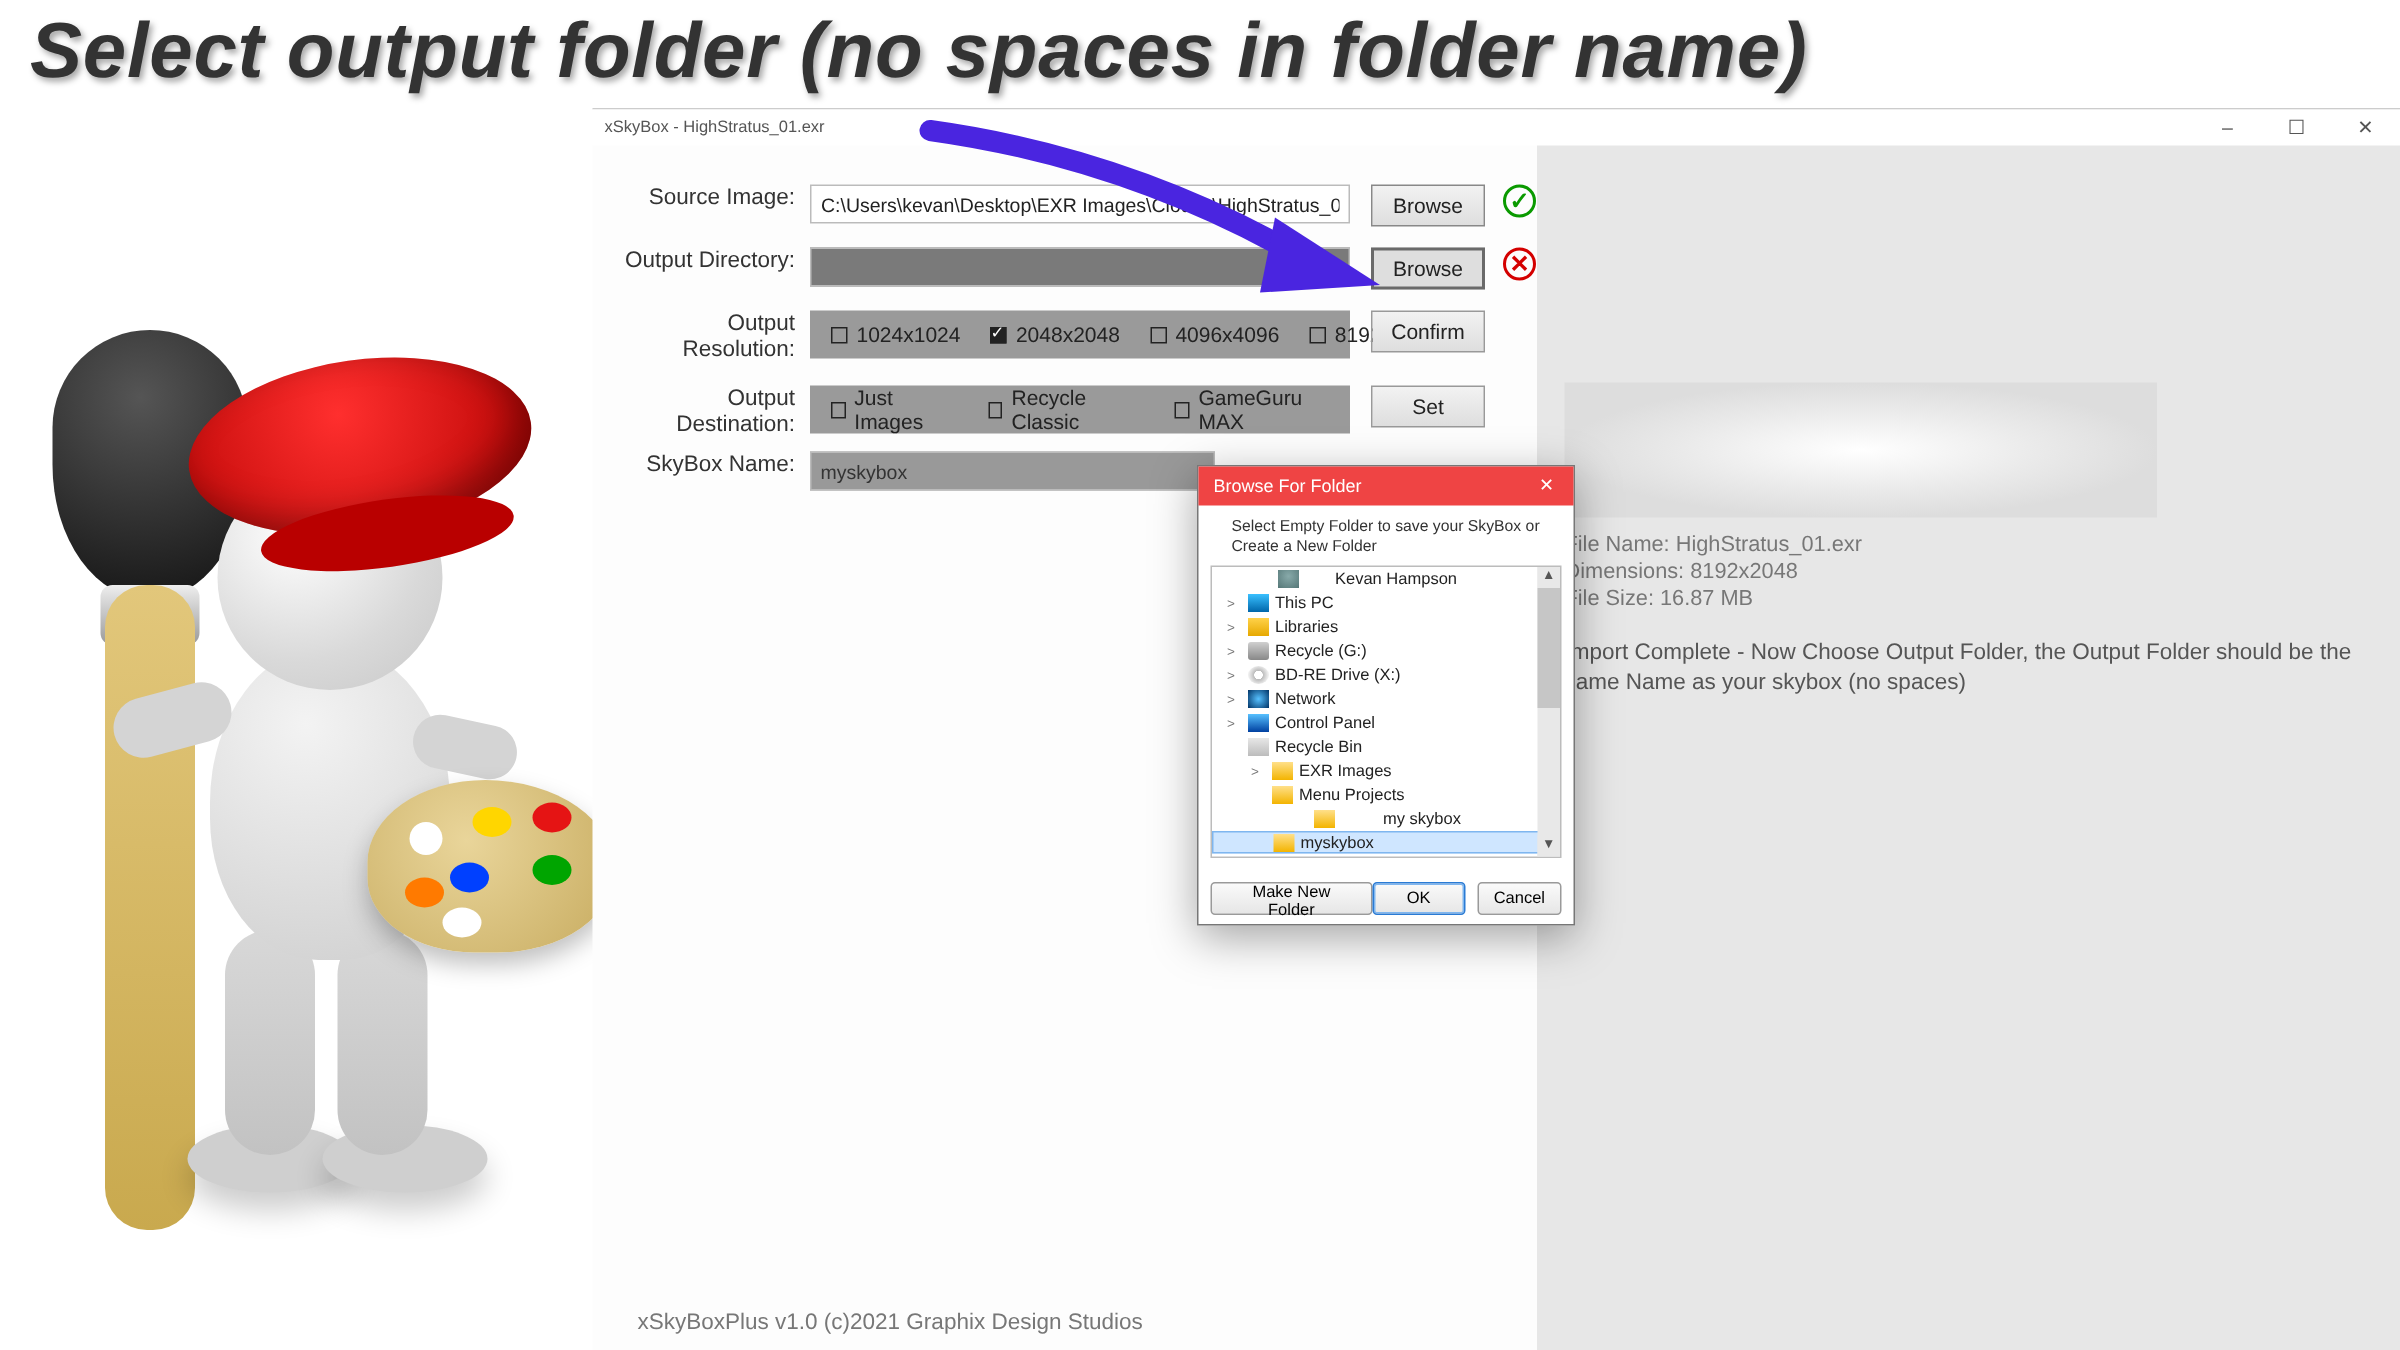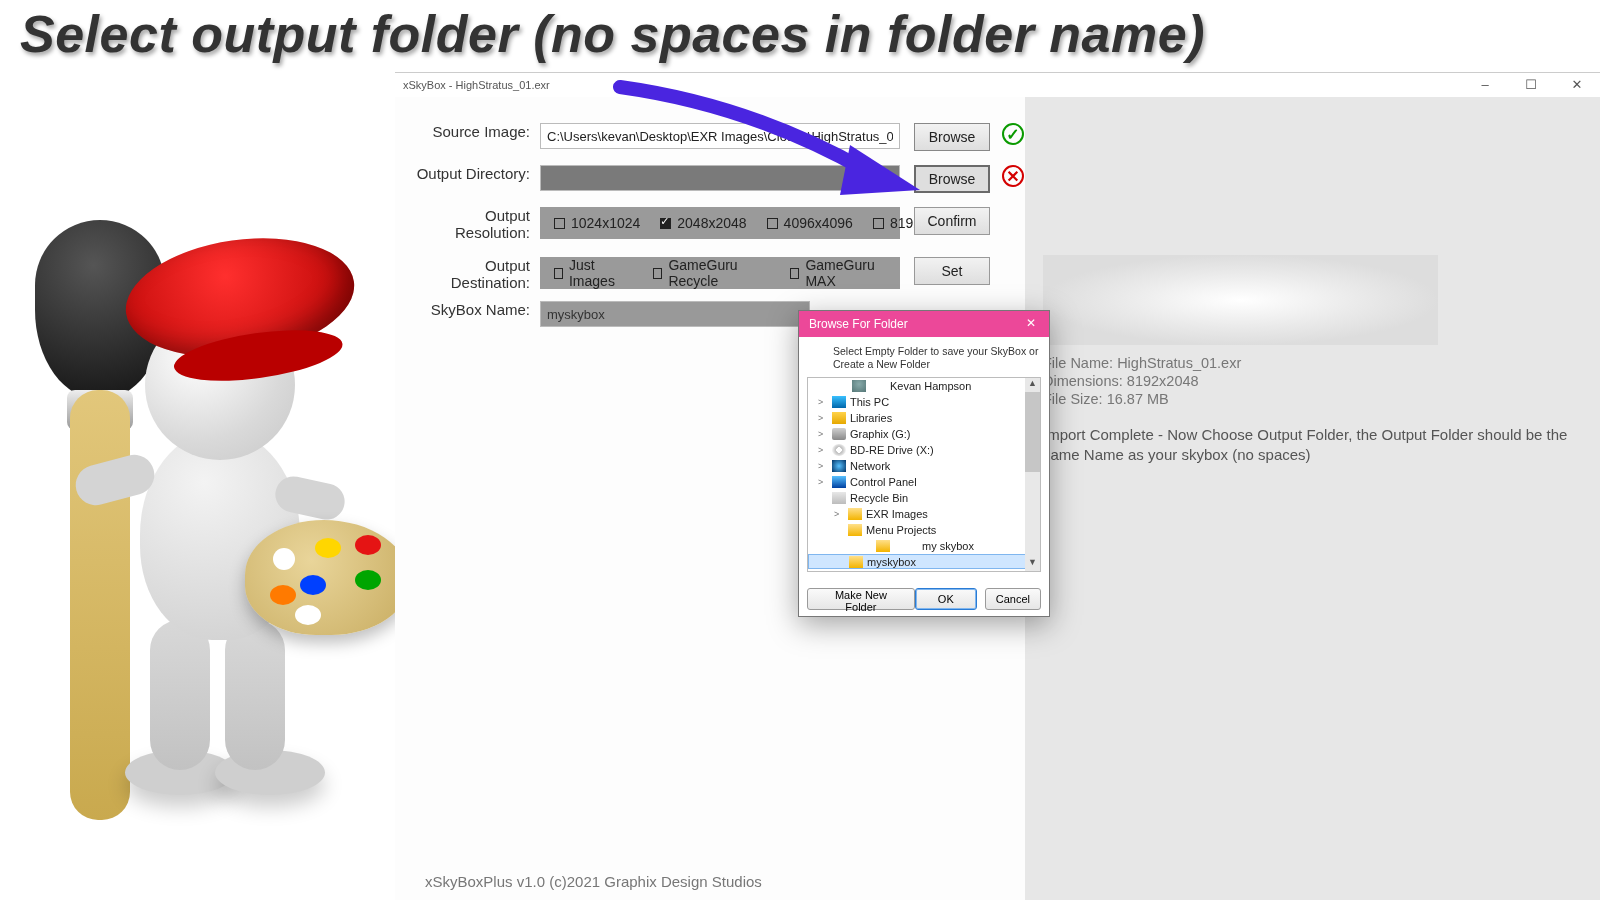--- a/index.html
+++ b/index.html
@@ -92,24 +92,24 @@
   .preview-img::before,.preview-img::after{content:"";display:block;}
   .info-line{font-size:14.5px;color:#777;margin:2px 0;}
   .import-msg{margin-top:18px;font-size:15px;color:#555;line-height:1.35;}
 
   .footer{position:absolute;left:30px;bottom:10px;font-size:15px;color:#777;}
 
   
   .dlg { position:absolute; left:798px; top:310px; width:252px; height:307px;
          background:#fff; border:1px solid #777; box-shadow:0 8px 28px rgba(0,0,0,.35);
          font-size:11.5px; z-index:50;}
-  .dlg-title{height:26px;background:#ec4899;color:#fff;display:flex;align-items:center;
+  .dlg-title{height:26px;background:#ef4444;color:#fff;display:flex;align-items:center;
              justify-content:space-between;padding:0 6px 0 10px;font-size:12px;}
   .dlg-close{width:24px;height:20px;text-align:center;line-height:18px;color:#fff;cursor:pointer;}
-  .dlg-prompt{padding:8px 2px 6px;color:#333;font-size:10.5px;line-height:1.25;margin-left:32px;}
+  .dlg-prompt{padding:8px 22px 6px;color:#333;font-size:10.5px;line-height:1.25;}
   .tree{border:1px solid #bcbcbc;margin:0 8px;height:195px;overflow:hidden;position:relative;font-size:11px;}
   .tree .scrollbar{position:absolute;right:0;top:0;width:15px;height:100%;background:#e8e8e8;}
   .tree .sthumb{position:absolute;right:0;top:14px;width:15px;height:80px;background:#c6c6c6;}
   .tree .arr{position:absolute;right:0;width:15px;height:14px;background:#e8e8e8;text-align:center;
              font-size:9px;color:#555;}
   .tree .arr.up{top:0;} .tree .arr.dn{bottom:0;}
   .tree ul{list-style:none;}
   .tree li{height:16px;line-height:16px;padding-left:4px;display:flex;align-items:center;gap:4px;color:#222;}
   .tree li .exp{width:10px;color:#777;font-size:9px;}
   .tree li .ico{width:14px;height:12px;display:inline-block;}
@@ -210,21 +210,21 @@
 
   <div class="form-row" style="top:184px;">
     <div class="form-label">Output Destination:</div>
     <div class="strip" style="width:360px;gap:26px;">
       <span class="chk">
           <span class="box"></span>
           <span>Just Images</span>
         </span>
       <span class="chk">
           <span class="box"></span>
-          <span>GameGuru Recycle</span>
+          <span>Recycle Classic</span>
         </span>
       <span class="chk">
           <span class="box"></span>
           <span>GameGuru MAX</span>
         </span>
     </div>
     <button class="btn" style="width:76px;margin-left:14px;">Set</button>
   </div>
 
   <div class="form-row" style="top:228px;">
@@ -268,21 +268,21 @@
           <span>This PC</span>
         </li>
         <li style="padding-left: 10px;">
           <span class="exp">&gt;</span>
           <span class="ico lib"></span>
           <span>Libraries</span>
         </li>
         <li style="padding-left: 10px;">
           <span class="exp">&gt;</span>
           <span class="ico drive"></span>
-          <span>Graphix (G:)</span>
+          <span>Recycle (G:)</span>
         </li>
         <li style="padding-left: 10px;">
           <span class="exp">&gt;</span>
           <span class="ico disc"></span>
           <span>BD-RE Drive (X:)</span>
         </li>
         <li style="padding-left: 10px;">
           <span class="exp">&gt;</span>
           <span class="ico net"></span>
           <span>Network</span>

